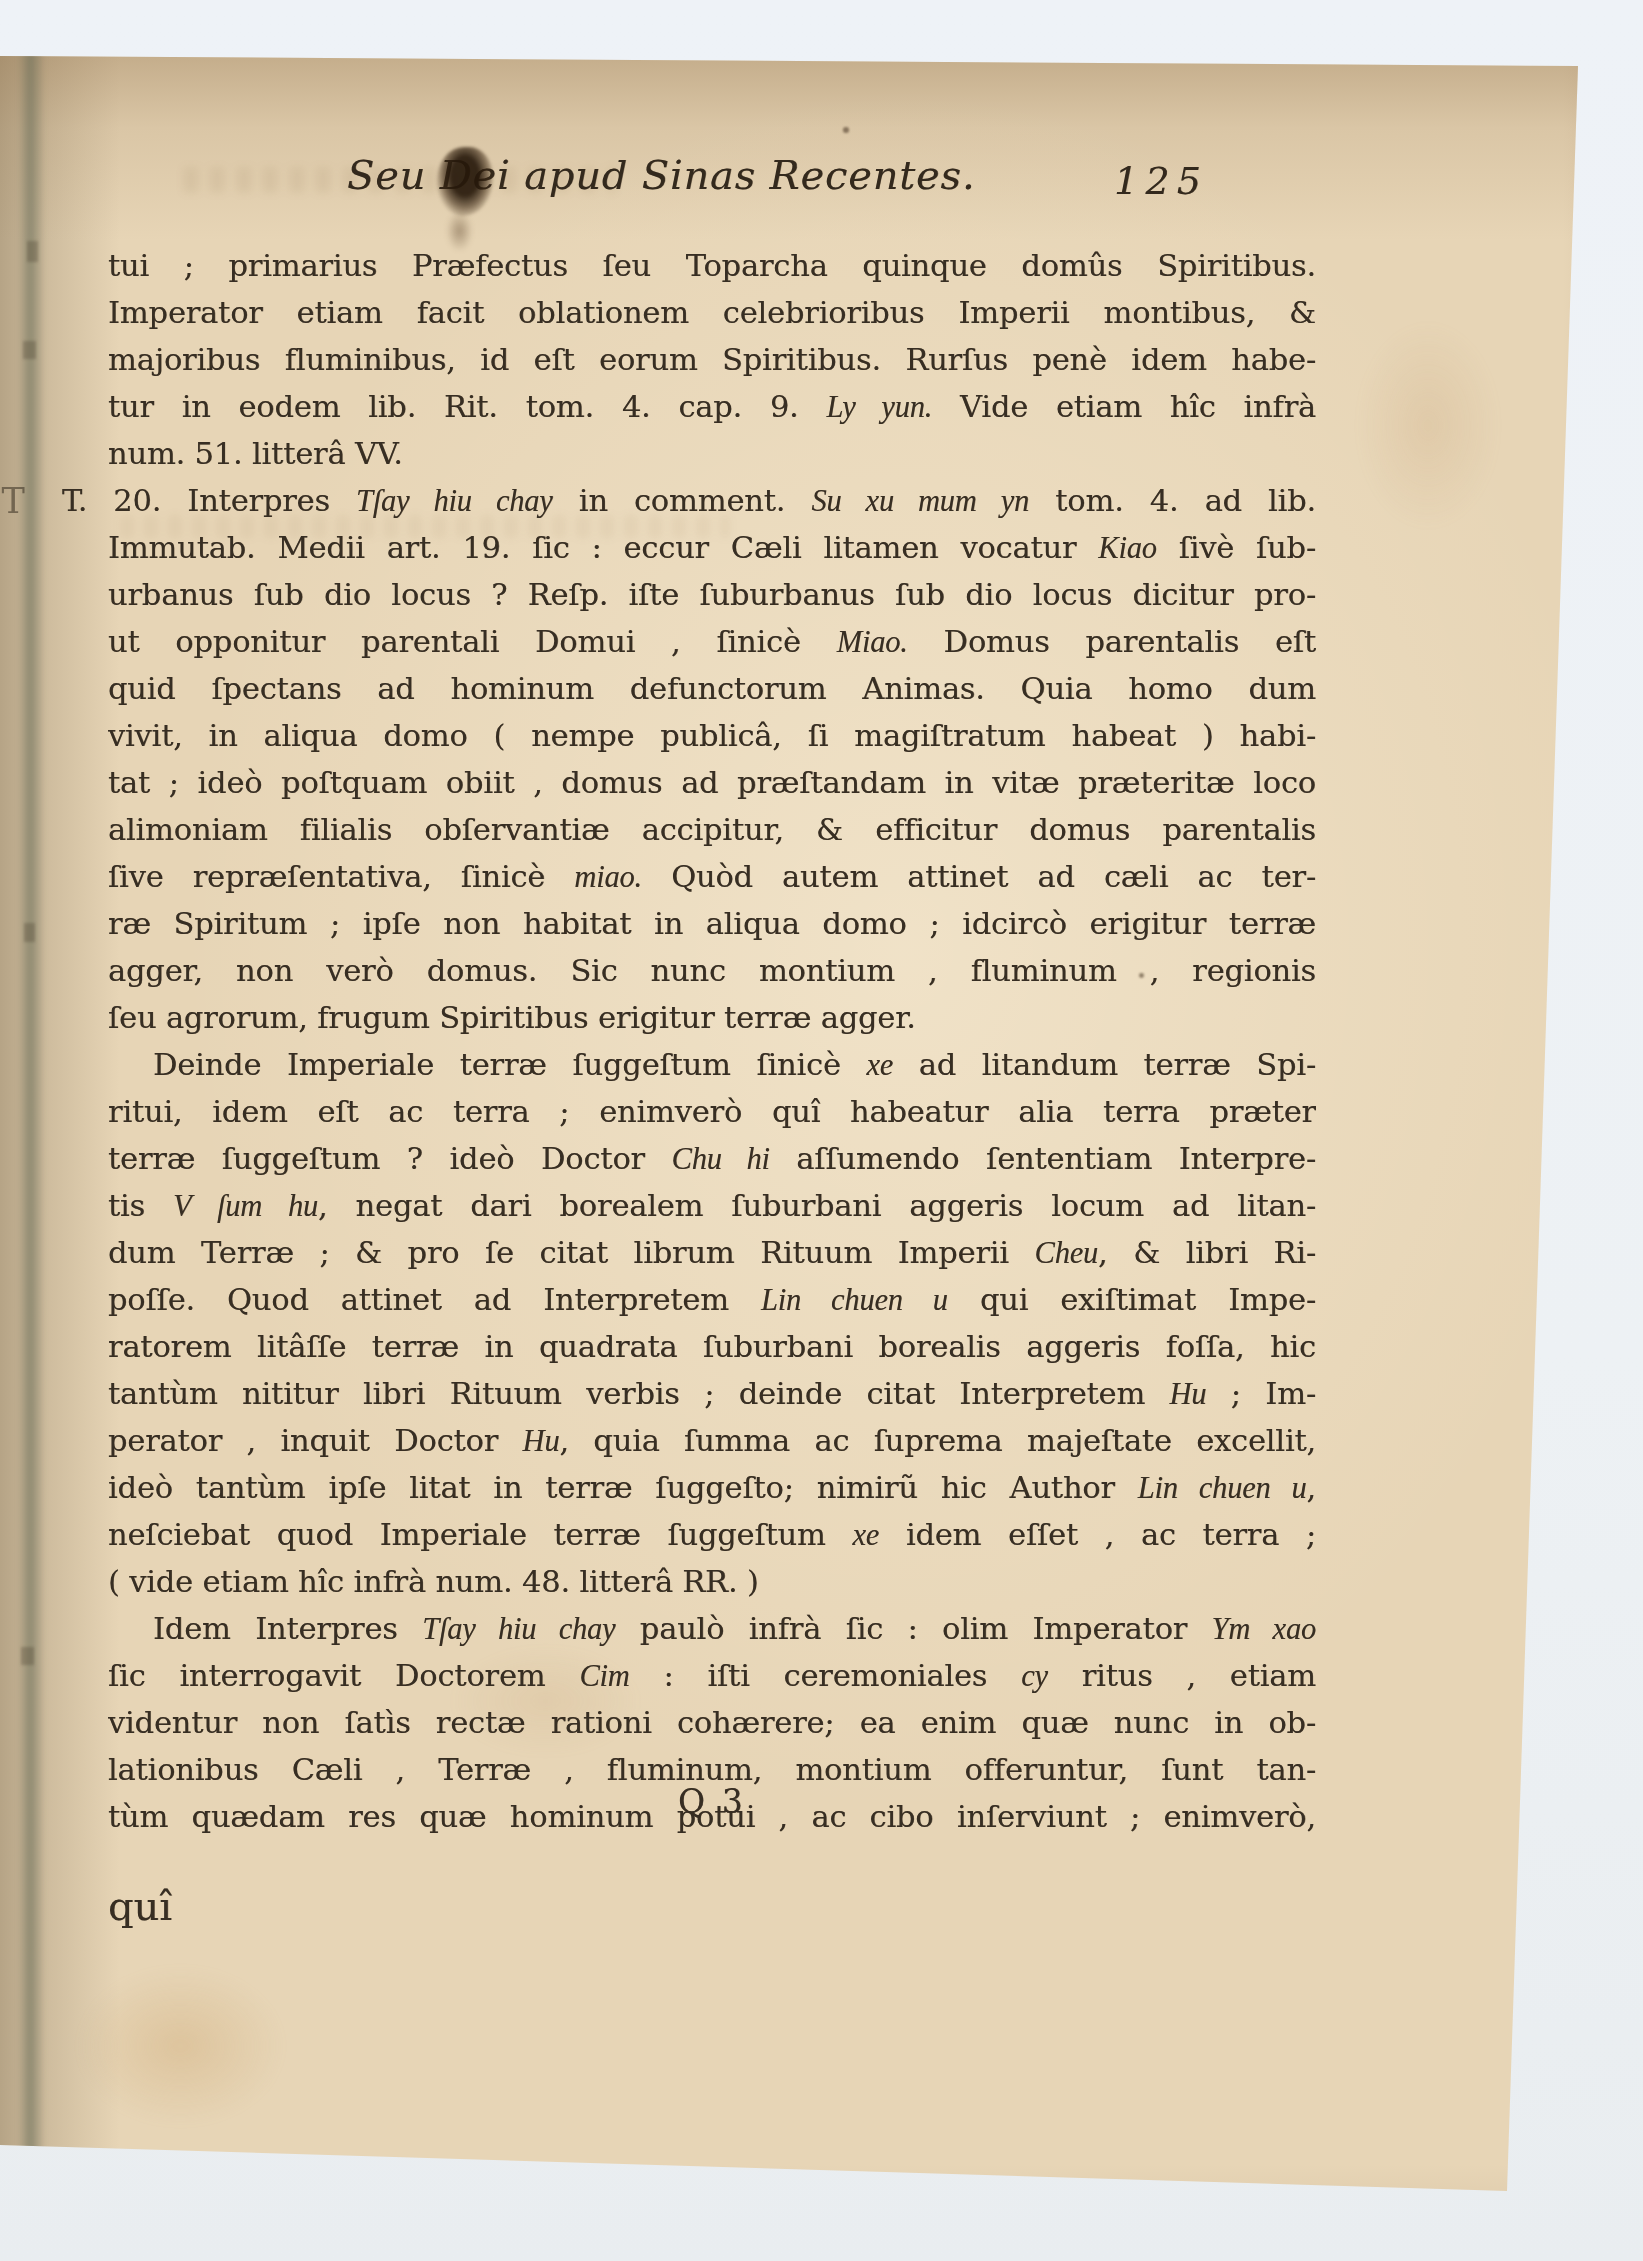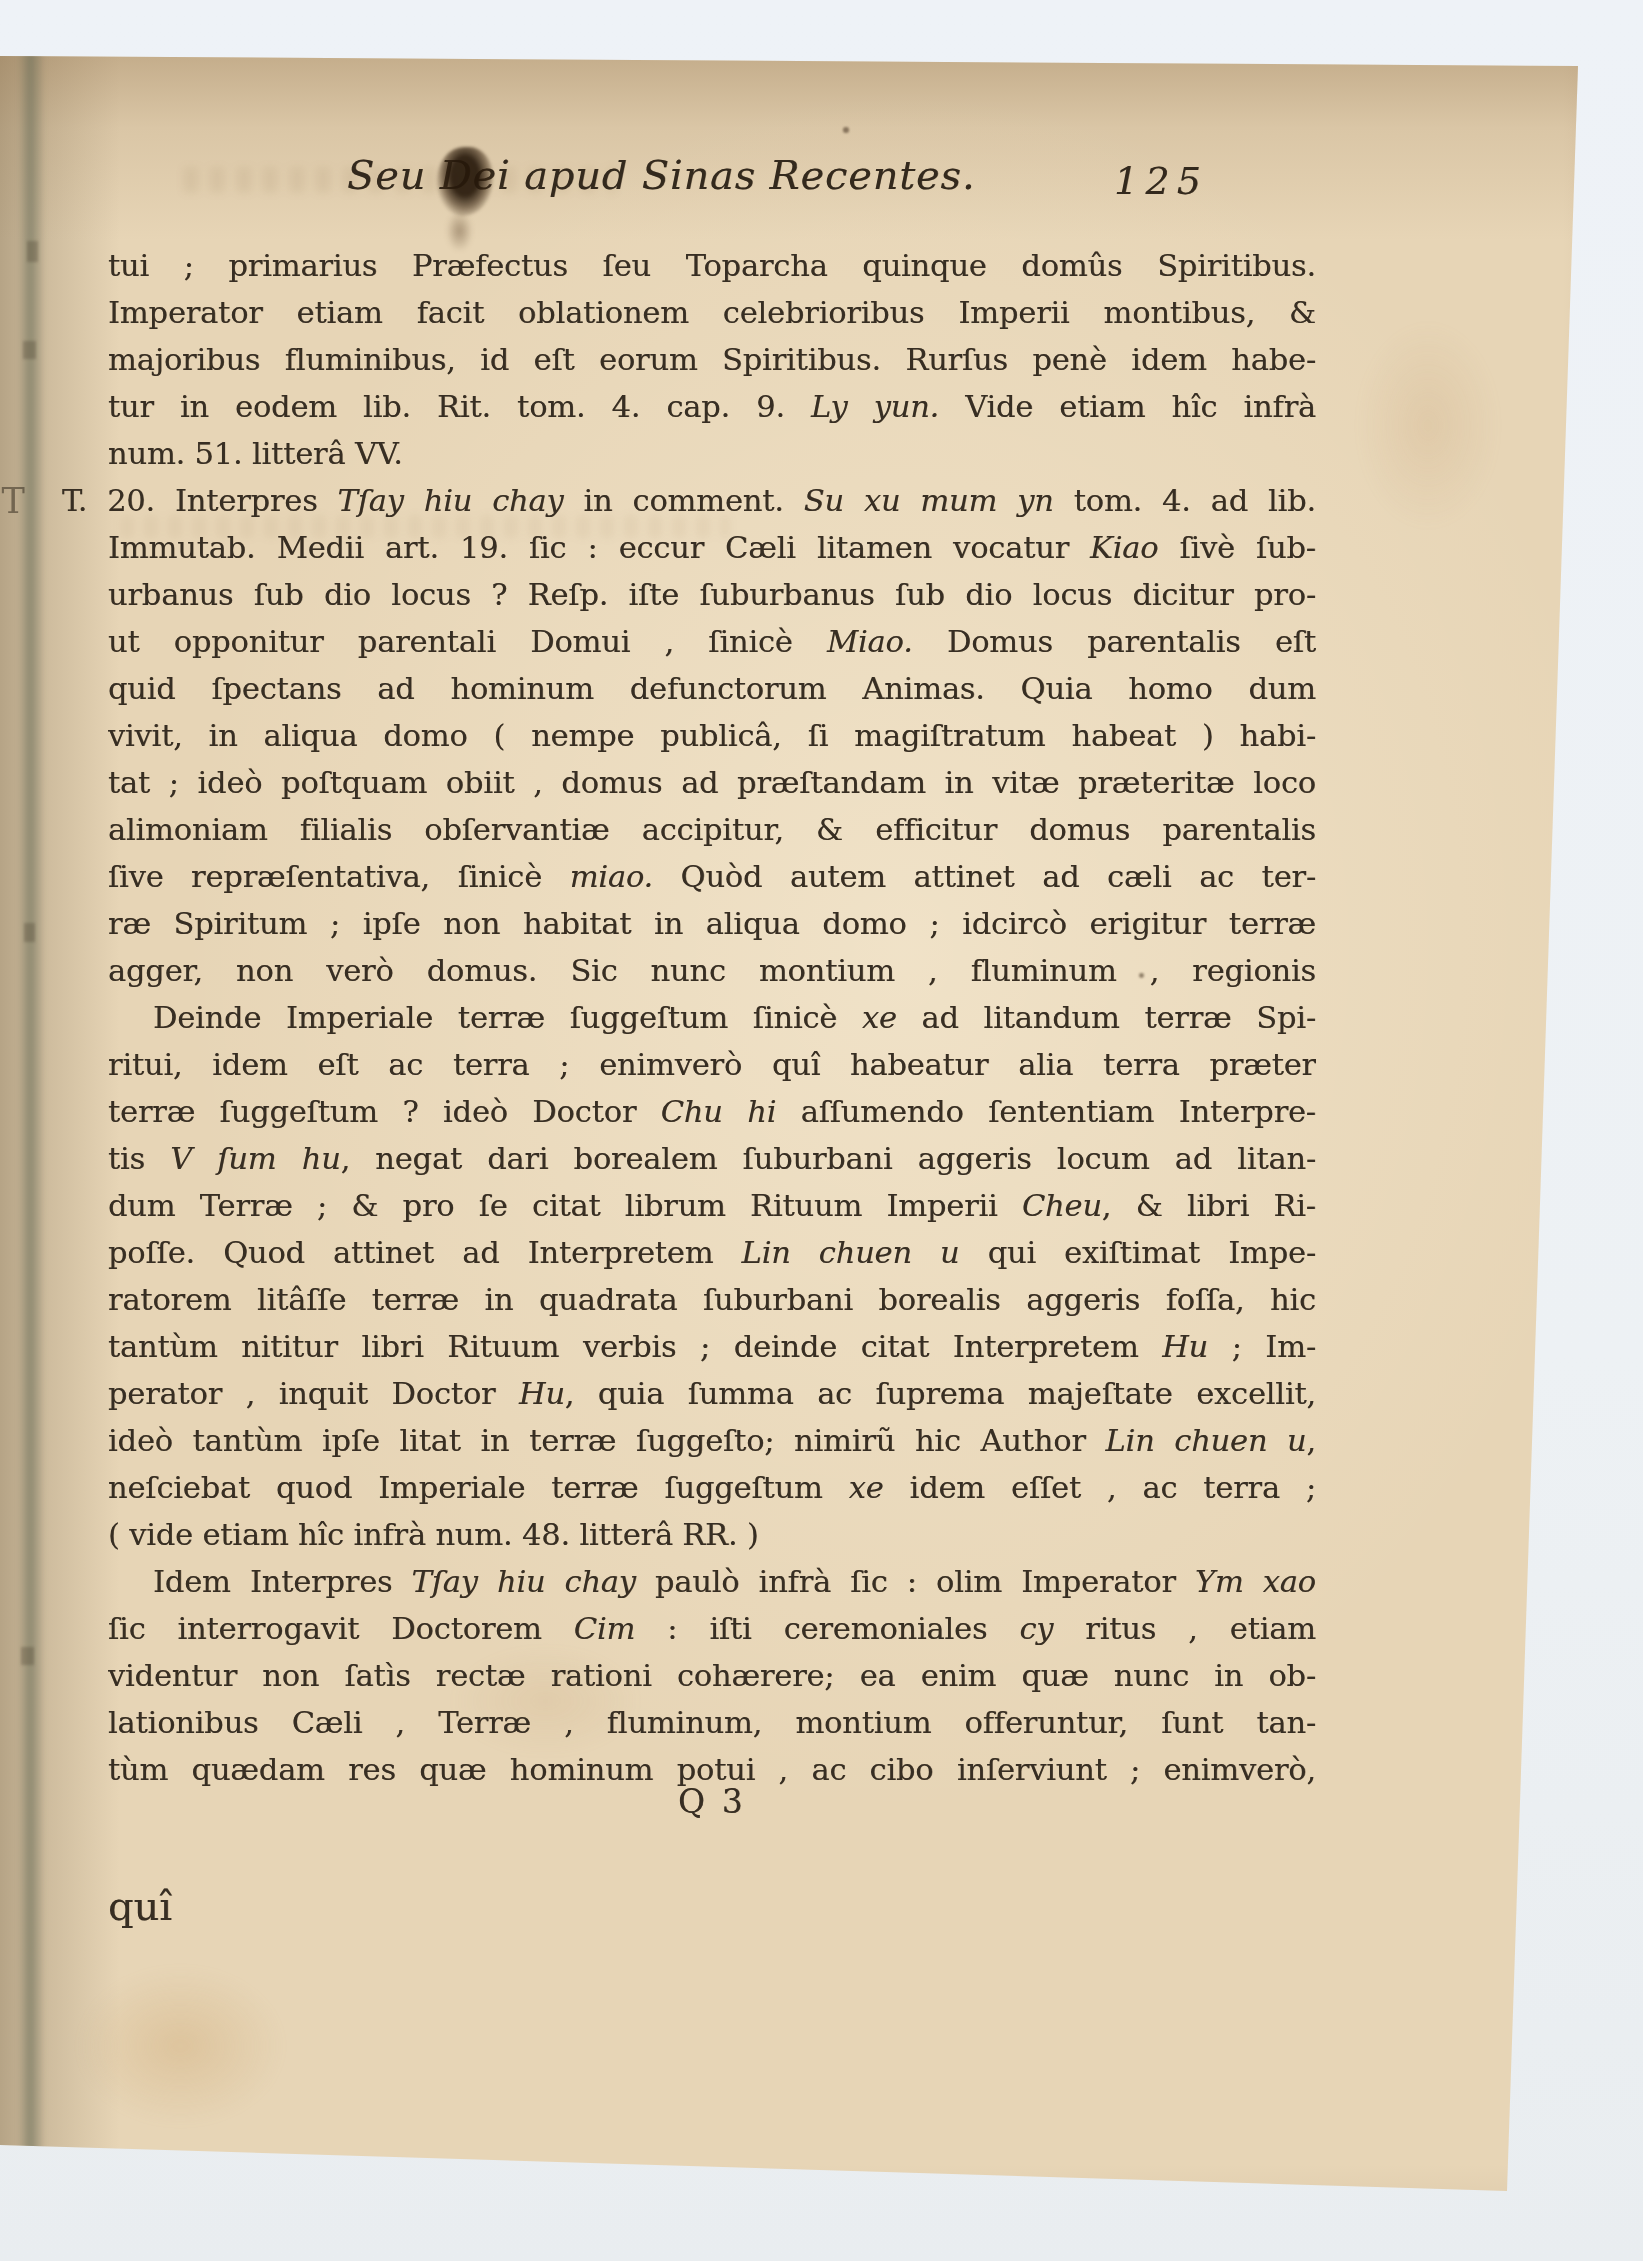--- a/index.html
+++ b/index.html
@@ -72,21 +72,21 @@
   }
   .body-text {
     position:absolute; left:108px; top:242px; width:1208px;
     font-size:30.5px; line-height:47px; color:#372e23; letter-spacing:-0.2px;
     text-shadow:0.3px 0.3px 0.6px rgba(52,36,20,0.5);
   }
   .line { text-align:justify; text-align-last:justify; height:47px; overflow:hidden; }
   .line.short { text-align-last:left; }
   .line.indent { text-indent:45px; }
   .line.hang { margin-left:-46px; }
-  .it { font-style:italic; }
+  .it { font-style:italic;font-family:Liberation Serif, serif; }
   .signature-mark {
     position:absolute; left:108px; top:1782px; width:1208px; text-align:center;
     font-size:33px; color:#372e23; letter-spacing:3.2px;
     text-shadow:0.3px 0.3px 0.6px rgba(52,36,20,0.5);
   }
   .catchword {
     position:absolute; left:108px; top:1883px; width:1208px; 
     padding-right:51px; box-sizing:border-box;
     font-size:40px; color:#372e23;
     text-shadow:0.3px 0.3px 0.6px rgba(52,36,20,0.5);
@@ -128,20 +128,21 @@
         <div class="line"><span>Immutab. Medii art. 19. ſic : eccur Cæli litamen vocatur </span><span class="it">Kiao</span><span> ſivè ſub-</span></div>
         <div class="line"><span>urbanus ſub dio locus ? Reſp. iſte ſuburbanus ſub dio locus dicitur pro-</span></div>
         <div class="line"><span>ut opponitur parentali Domui , ſinicè </span><span class="it">Miao.</span><span> Domus parentalis eſt</span></div>
         <div class="line"><span>quid ſpectans ad hominum defunctorum Animas. Quia homo dum</span></div>
         <div class="line"><span>vivit, in aliqua domo ( nempe publicâ, ſi magiſtratum habeat ) habi-</span></div>
         <div class="line"><span>tat ; ideò poſtquam obiit , domus ad præſtandam in vitæ præteritæ loco</span></div>
         <div class="line"><span>alimoniam filialis obſervantiæ accipitur, &amp; efficitur domus parentalis</span></div>
         <div class="line"><span>ſive repræſentativa, ſinicè </span><span class="it">miao.</span><span> Quòd autem attinet ad cæli ac ter-</span></div>
         <div class="line"><span>ræ Spiritum ; ipſe non habitat in aliqua domo ; idcircò erigitur terræ</span></div>
         <div class="line"><span>agger, non verò domus. Sic nunc montium , fluminum , regionis</span></div>
+        <div class="line short"><span>ſeu agrorum, frugum Spiritibus erigitur terræ agger.</span></div>
         <div class="line indent"><span>Deinde Imperiale terræ ſuggeſtum ſinicè </span><span class="it">xe</span><span> ad litandum terræ Spi-</span></div>
         <div class="line"><span>ritui, idem eſt ac terra ; enimverò quî habeatur alia terra præter</span></div>
         <div class="line"><span>terræ ſuggeſtum ? ideò Doctor </span><span class="it">Chu hi</span><span> aſſumendo ſententiam Interpre-</span></div>
         <div class="line"><span>tis </span><span class="it">V ſum hu</span><span>, negat dari borealem ſuburbani aggeris locum ad litan-</span></div>
         <div class="line"><span>dum Terræ ; &amp; pro ſe citat librum Rituum Imperii </span><span class="it">Cheu</span><span>, &amp; libri Ri-</span></div>
         <div class="line"><span>poſſe. Quod attinet ad Interpretem </span><span class="it">Lin chuen u</span><span> qui exiſtimat Impe-</span></div>
         <div class="line"><span>ratorem litâſſe terræ in quadrata ſuburbani borealis aggeris foſſa, hic</span></div>
         <div class="line"><span>tantùm nititur libri Rituum verbis ; deinde citat Interpretem </span><span class="it">Hu</span><span> ; Im-</span></div>
         <div class="line"><span>perator , inquit Doctor </span><span class="it">Hu</span><span>, quia ſumma ac ſuprema majeſtate excellit,</span></div>
         <div class="line"><span>ideò tantùm ipſe litat in terræ ſuggeſto; nimirũ hic Author </span><span class="it">Lin chuen u</span><span>,</span></div>

